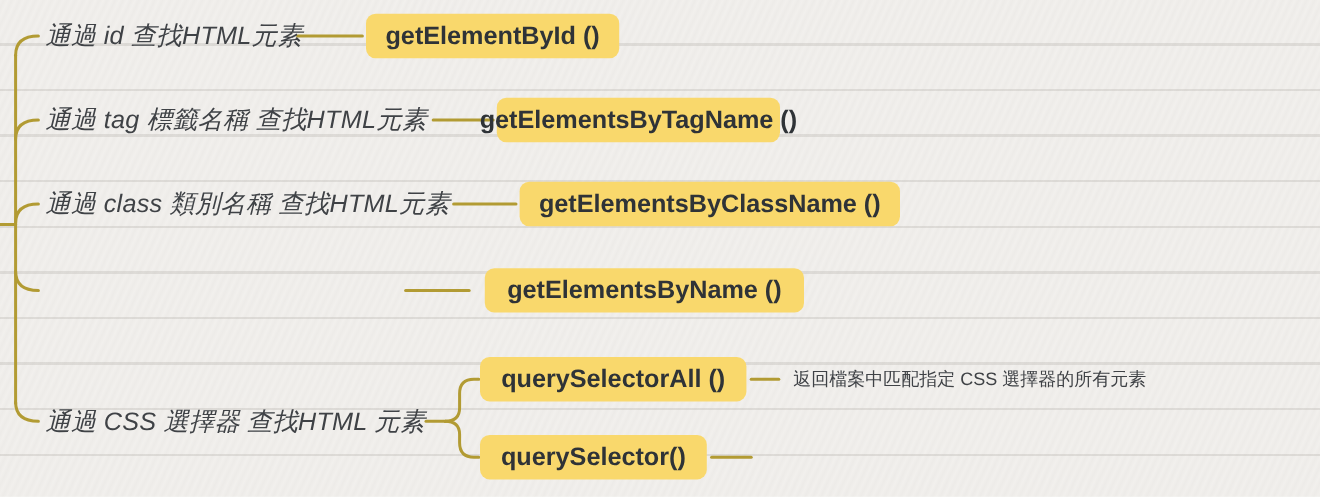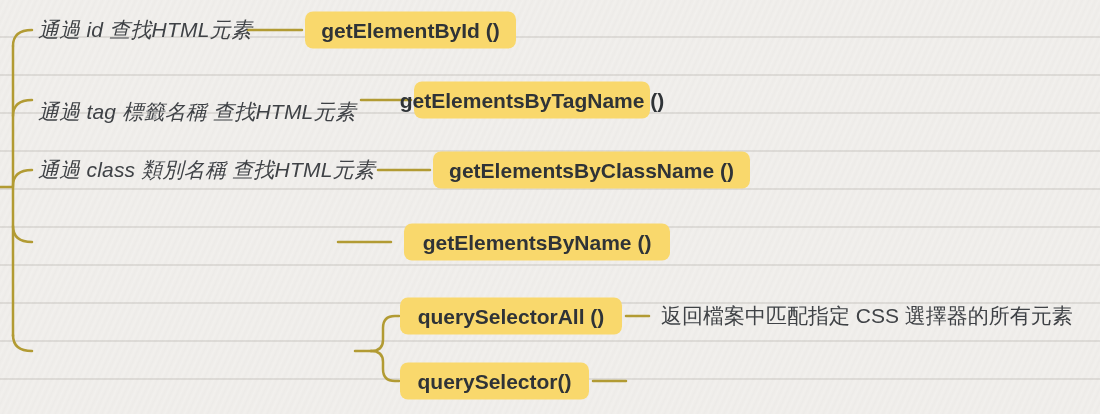--- a/index.html
+++ b/index.html
@@ -35,21 +35,21 @@
     font-size:21px;font-weight:700;
     color:#2f3337;
     white-space:nowrap;
     box-sizing:border-box;
     padding:0 28px;
   }
   .desc{
     position:absolute;
     transform:translateY(-50%);
     white-space:nowrap;
-    font-size:21px;
+    font-size:15px;
     color:#3f4246;
   }
 </style>
 </head>
 <body>
 
 <div class="canvas">
 
   <svg class="connectors" width="1100" height="414" viewBox="0 0 1100 414">
     <g stroke="#b29b33" stroke-width="2.5" fill="none" stroke-linecap="round">
@@ -72,22 +72,23 @@
       <path d="M355,351 H371"></path>
       <path d="M371,351 Q383,351 383,340 V328 Q383,316 395,316 H399"></path>
       <path d="M371,351 Q383,351 383,362 V369 Q383,381 395,381 H399"></path>
 
       <path d="M626,316 H649"></path>
       <path d="M593,381 H626"></path>
     </g>
   </svg>
 
   <div class="label" style="left:38px;top:30px">通過 id 查找HTML元素</div>
-  <div class="label" style="left:38px;top:112px">通過 tag 標籤名稱 查找HTML元素</div>
+  <div class="label" style="left:38px;top:100px">通過 tag 標籤名稱 查找HTML元素</div>
   <div class="label" style="left:38px;top:170px">通過 class 類別名稱 查找HTML元素</div>
+  <div class="label" style="left:38px;top:351px">通過 CSS 選擇器 查找HTML 元素</div>
 
   <div class="method-box" style="left:305px;top:30px;width:211px;background:#f9d86c">getElementById ()</div>
   <div class="method-box" style="left:414px;top:100px;width:236px;background:#f9d86c">getElementsByTagName ()</div>
   <div class="method-box" style="left:433px;top:170px;width:317px;background:#f9d86c">getElementsByClassName ()</div>
   <div class="method-box" style="left:404px;top:242px;width:266px;background:#f9d86c">getElementsByName ()</div>
   <div class="method-box" style="left:400px;top:316px;width:222px;background:#f9d86c">querySelectorAll ()</div>
   <div class="method-box" style="left:400px;top:381px;width:189px;background:#f9d86c">querySelector()</div>
 
   <div class="desc" style="left:661px;top:316px">返回檔案中匹配指定 CSS 選擇器的所有元素</div>
 

